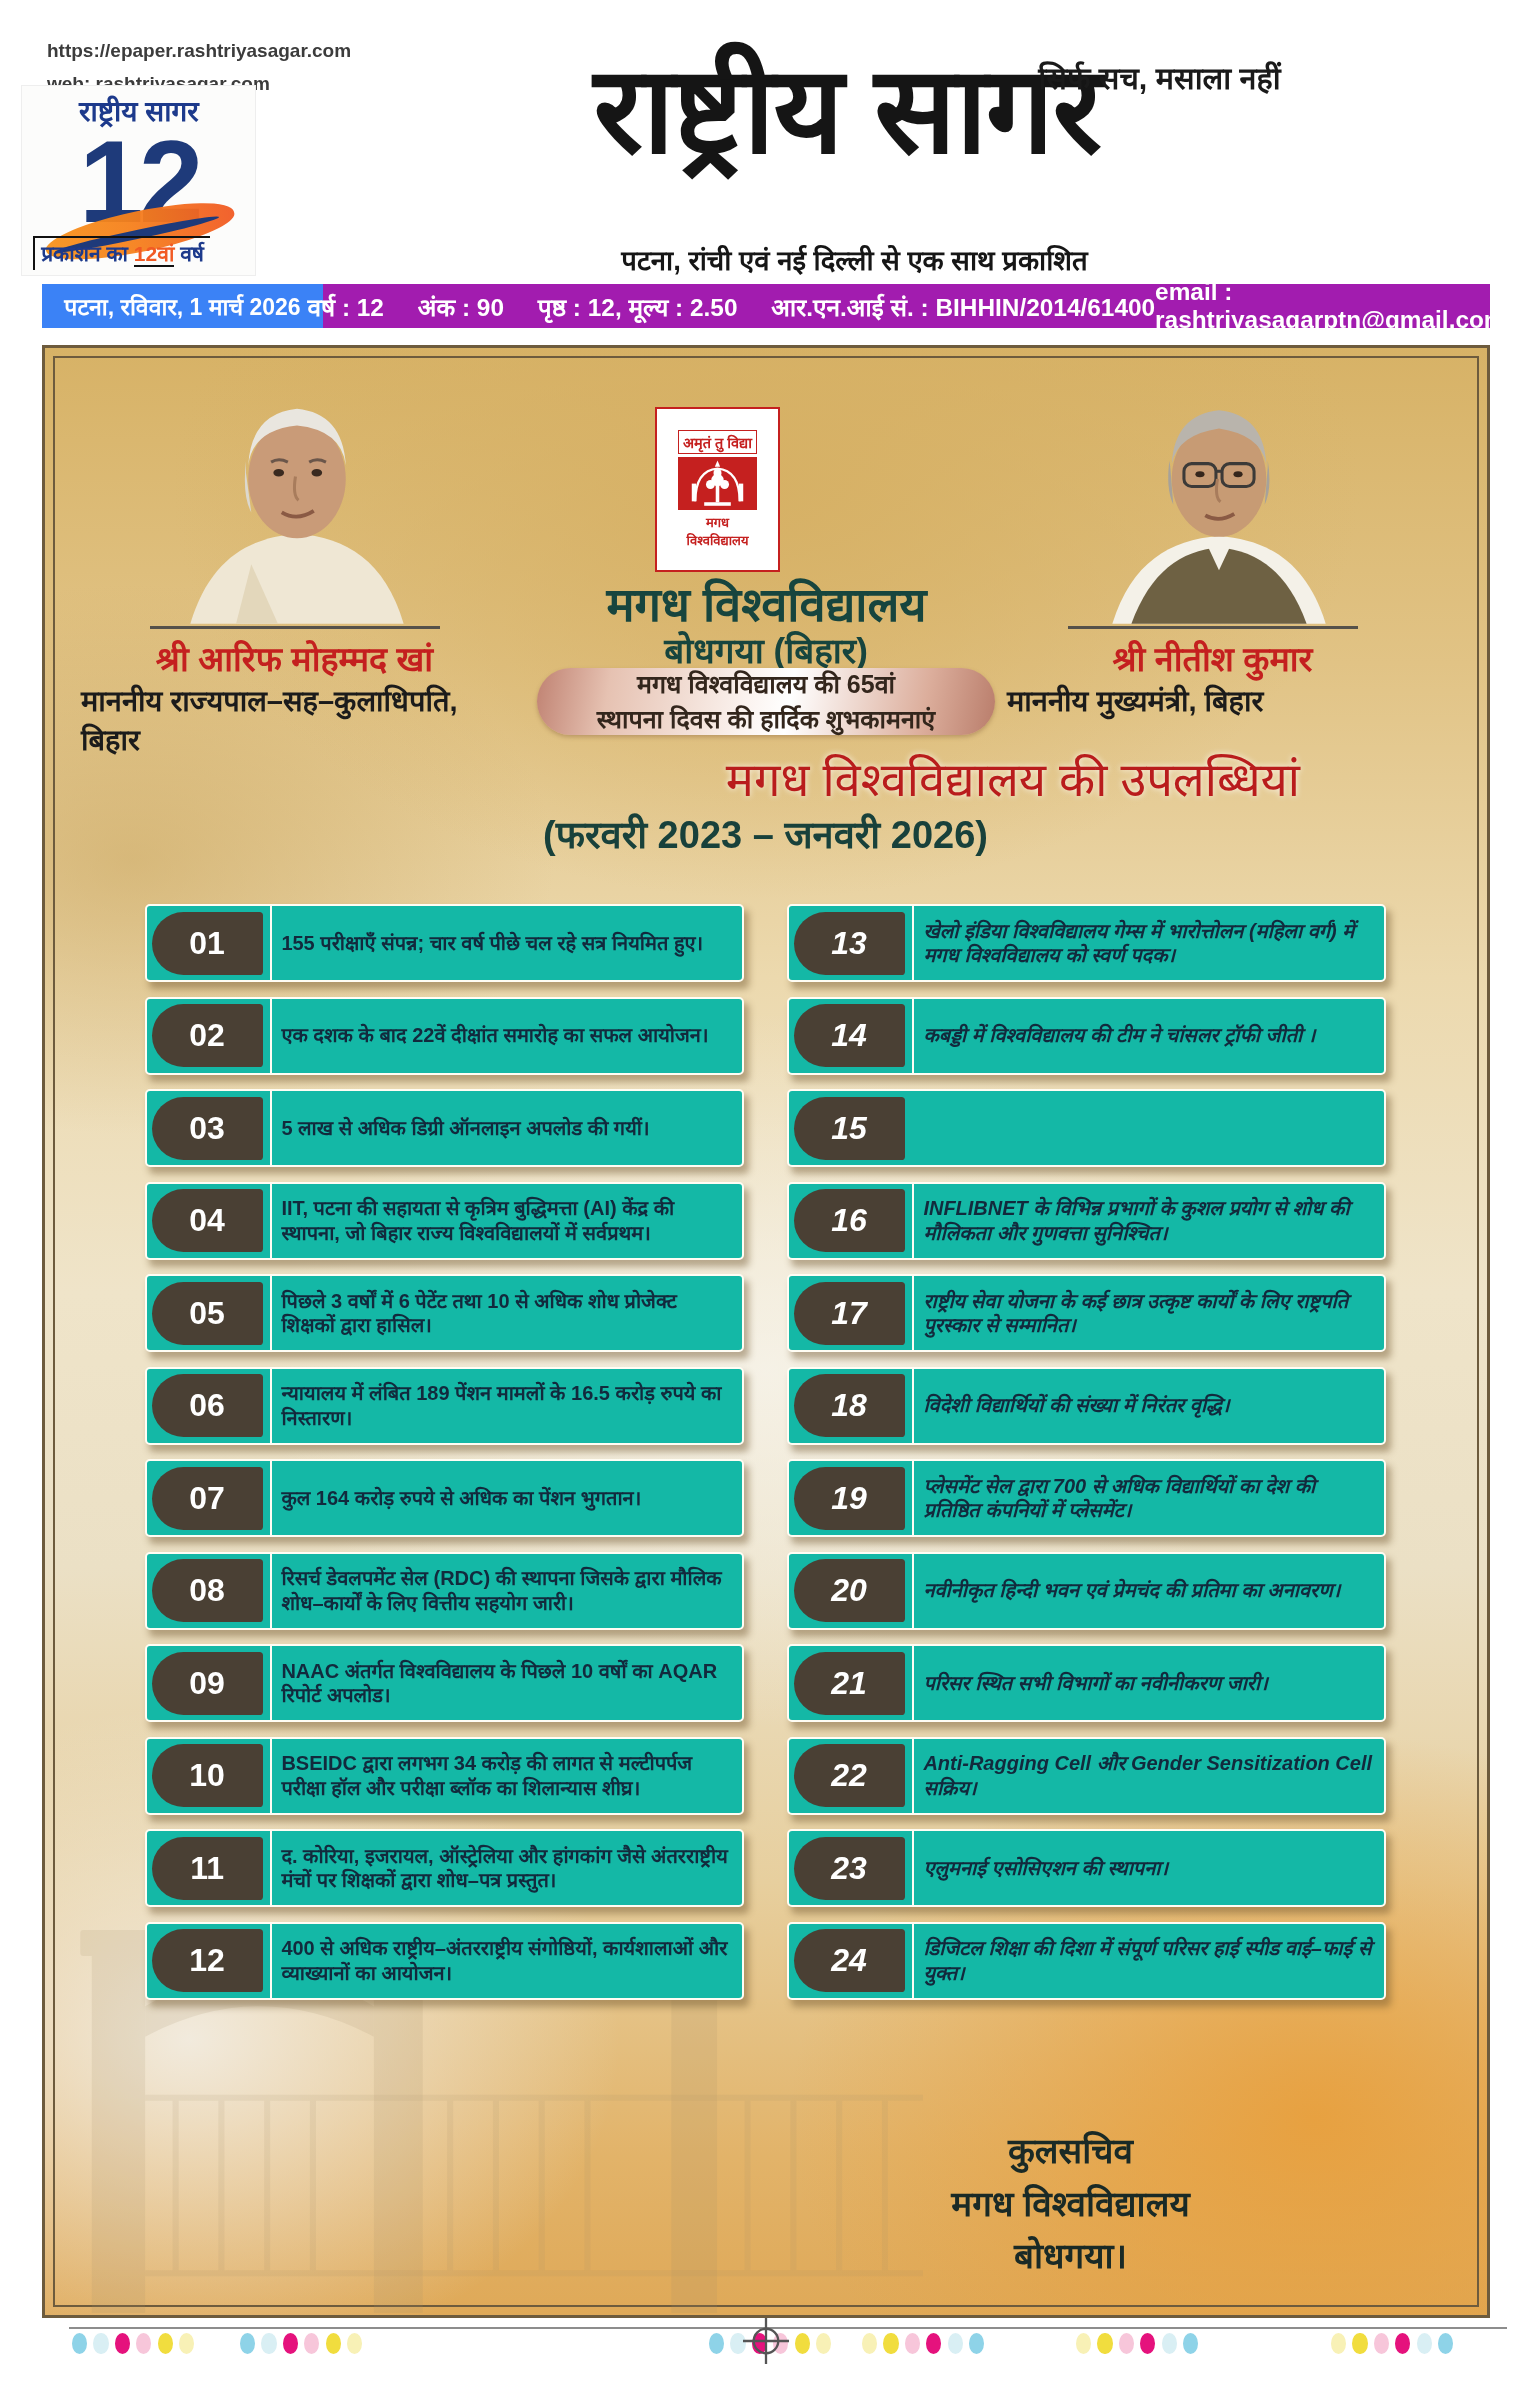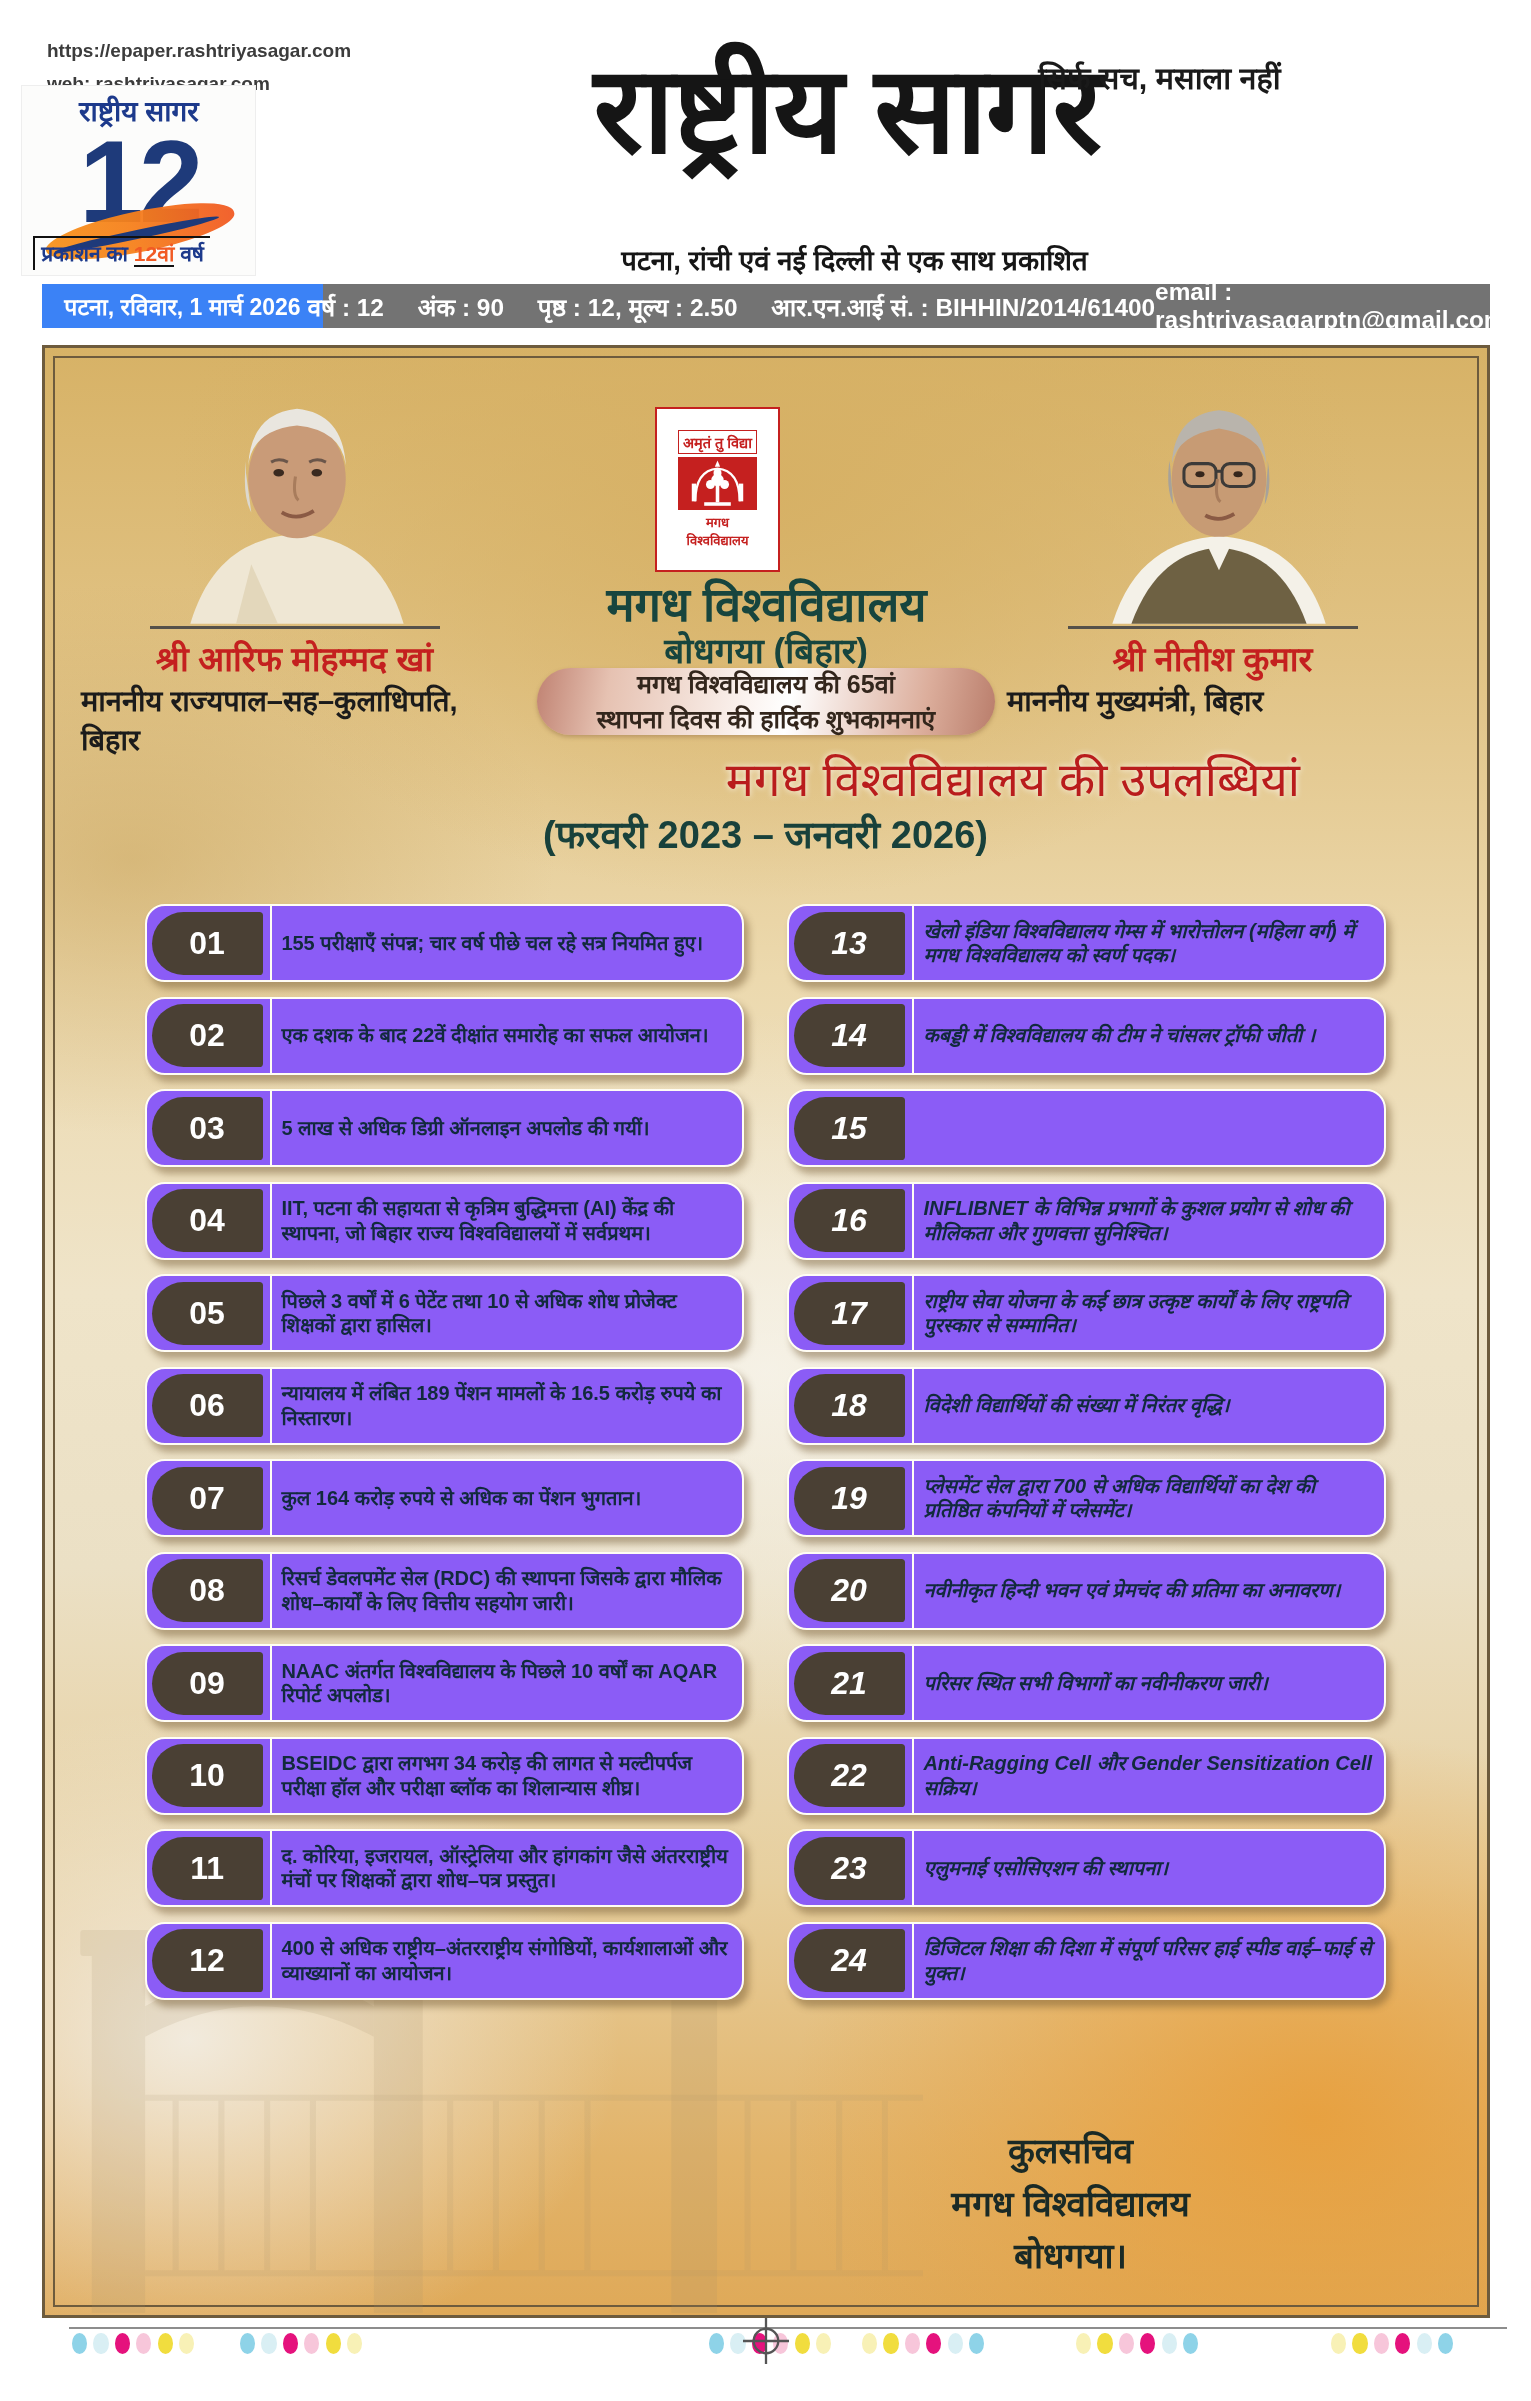--- a/index.html
+++ b/index.html
@@ -22,21 +22,21 @@
   .logo-cap{position:absolute;left:10.7px;bottom:4.6px;font-size:21px;font-weight:bold;color:#1d3a8c;
     border-left:2.3px solid #111;border-top:2.3px solid #111;padding:1.5px 6.1px 3.1px 6.1px;}
   .logo-cap .hl{color:#f15a24;border-bottom:2.3px solid #111;}
   .masthead{left:252px;top:23px;width:1190px;text-align:center;font-size:121px;font-weight:900;color:#151515;letter-spacing:-1.5px;}
   .tagline{left:1007px;top:56px;width:305px;text-align:center;font-size:30.5px;font-weight:bold;color:#1a1a1a;}
   .subtitle{left:473px;top:241px;width:763px;text-align:center;font-size:27.5px;font-weight:bold;color:#161616;}
 
   
   .bar-date{left:42px;top:284px;width:281px;height:44px;background:#3b82f6;color:#fff;
     display:flex;align-items:center;justify-content:center;font-size:23px;font-weight:bold;}
-  .bar-info{left:323px;top:284px;width:1167px;height:44px;background:#737373;color:#fff;
+  .bar-info{left:323px;top:284px;width:1167px;height:44px;background:#a21caf;color:#fff;
     display:flex;align-items:center;justify-content:center;font-size:24.4px;font-weight:bold;}
   .bar-info .pre{white-space:pre;}
 
   
   .ad-frame{left:42px;top:345px;width:1448px;height:1973px;border:3.8px solid #6d5b3d;box-sizing:border-box;
     background:
       radial-gradient(55% 28% at 50% 7%, rgba(214,176,100,0.95), rgba(214,176,100,0) 75%),
       radial-gradient(42% 20% at 6% 26%, rgba(201,164,92,0.55), rgba(201,164,92,0) 70%),
       radial-gradient(50% 26% at 50% 52%, rgba(248,246,240,0.75), rgba(248,246,240,0) 70%),
       radial-gradient(46% 26% at 10% 86%, rgba(243,239,231,0.9), rgba(243,239,231,0) 65%),
@@ -63,22 +63,22 @@
     display:flex;flex-direction:column;align-items:center;justify-content:space-between;
     font-size:25px;font-weight:bold;color:#33261c;line-height:1.28;box-shadow:0 2.3px 4.6px rgba(120,80,50,.35);}
   .headline{left:232px;top:746px;width:1068px;text-align:right;font-size:47px;font-weight:400;color:#b91c1c;
     text-shadow:0 0 6.1px rgba(255,255,255,.9);}
   .period{left:308px;top:807px;width:915px;text-align:center;font-size:38px;font-weight:bold;color:#18413b;}
 
   
   .col{position:absolute;top:904px;width:599px;}
   .col-left{left:145px;}
   .col-right{left:787px;font-style:italic;}
-  .card{position:relative;height:78px;margin-bottom:14.5px;background:#8b5cf6;border:2.3px solid #fffdf4;
-    border-radius:20px;box-shadow:4.6px 6.1px 7.6px rgba(110,85,45,.45);display:flex;align-items:center;box-sizing:border-box;}
+  .card{position:relative;height:78px;margin-bottom:14.5px;background:#14b8a6;border:2.3px solid #fffdf4;
+    border-radius:5px;box-shadow:4.6px 6.1px 7.6px rgba(110,85,45,.45);display:flex;align-items:center;box-sizing:border-box;}
   .pill{flex:none;width:111px;height:63px;margin-left:4.6px;background:#4a4034;border-radius:40px 4.6px 4.6px 40px;
     color:#fff;display:flex;align-items:center;justify-content:center;font-size:32px;font-weight:bold;}
   .card-txt{flex:1;margin-left:7.6px;height:100%;border-left:2.3px solid #fffdf4;display:flex;align-items:center;
     padding:3.1px 10.7px 3.1px 9.2px;font-size:20px;font-weight:bold;color:#122a3d;line-height:1.22;box-sizing:border-box;}
 
   .signature{left:880px;top:2125px;width:381px;text-align:center;font-size:35px;font-weight:bold;color:#1a2a26;line-height:1.5;}
 
   .building{left:46px;top:1846px;width:877px;height:467px;opacity:.5;}
 
   

